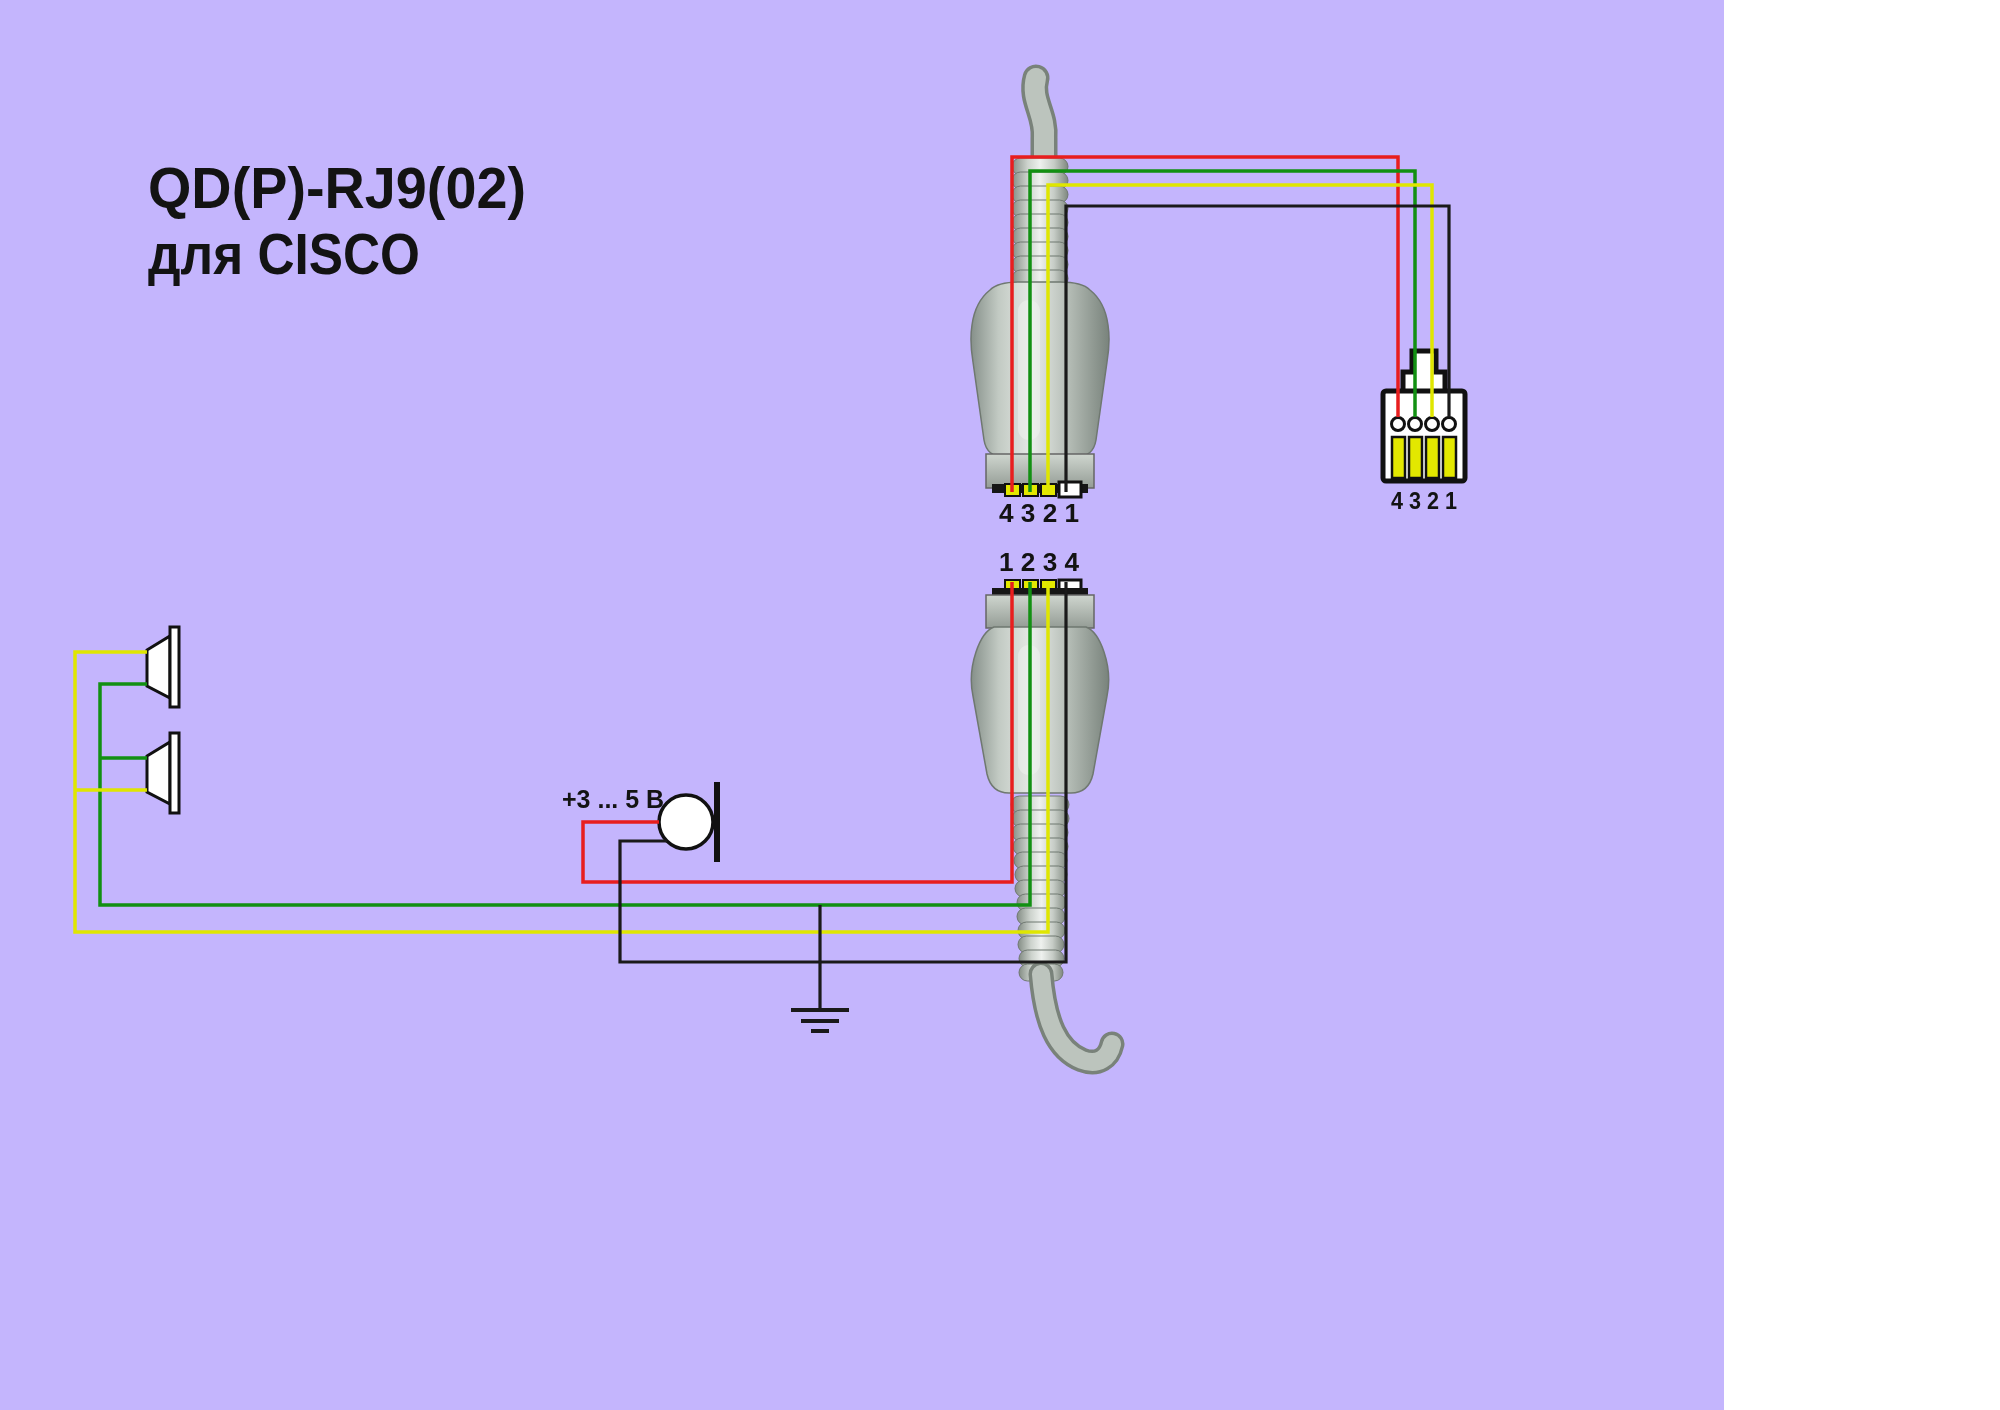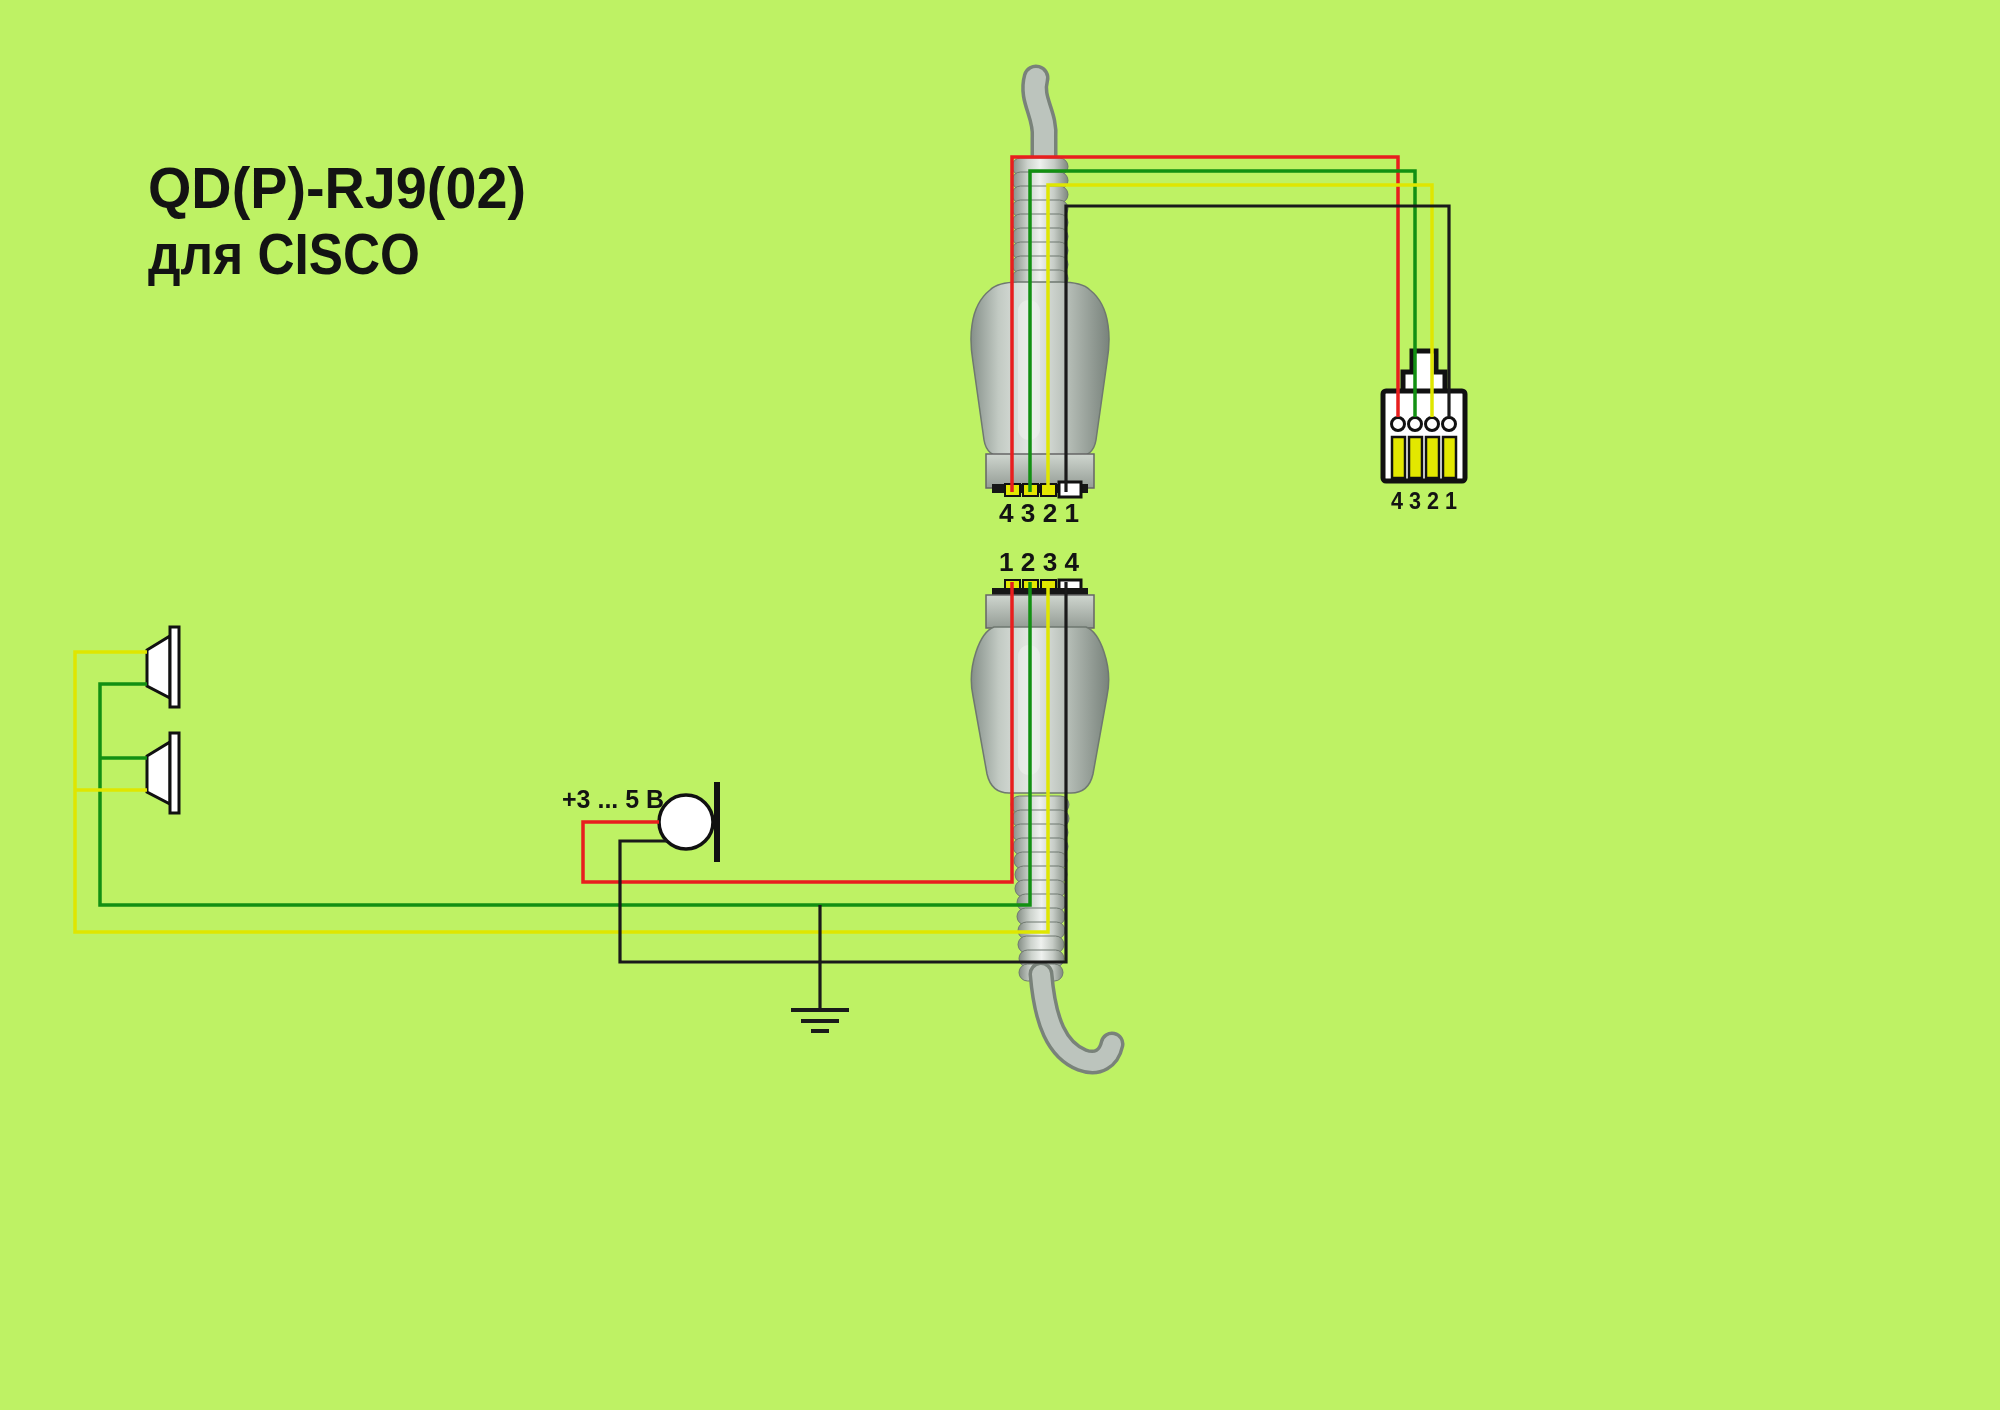--- a/index.html
+++ b/index.html
@@ -1,16 +1,16 @@
 <!DOCTYPE html>
 <html><head>
 <meta charset="utf-8">
 <style>
   html,body{margin:0;padding:0;background:#ffffff;}
-  .stage{position:relative;width:2000px;height:1410px;background:#bef264;overflow:hidden;
+  .stage{position:relative;width:1724px;height:1410px;background:#c4b5fd;overflow:hidden;
          font-family:"Liberation Sans","DejaVu Sans",sans-serif;}
   svg{position:absolute;left:0;top:0;}
   text{font-family:"Liberation Sans","DejaVu Sans",sans-serif;font-weight:bold;fill:#131313;}
 </style>
 </head>
 <body>
 
 <div class="stage">
 <svg width="2000" height="1410" viewBox="0 0 2000 1410">
   <defs>

